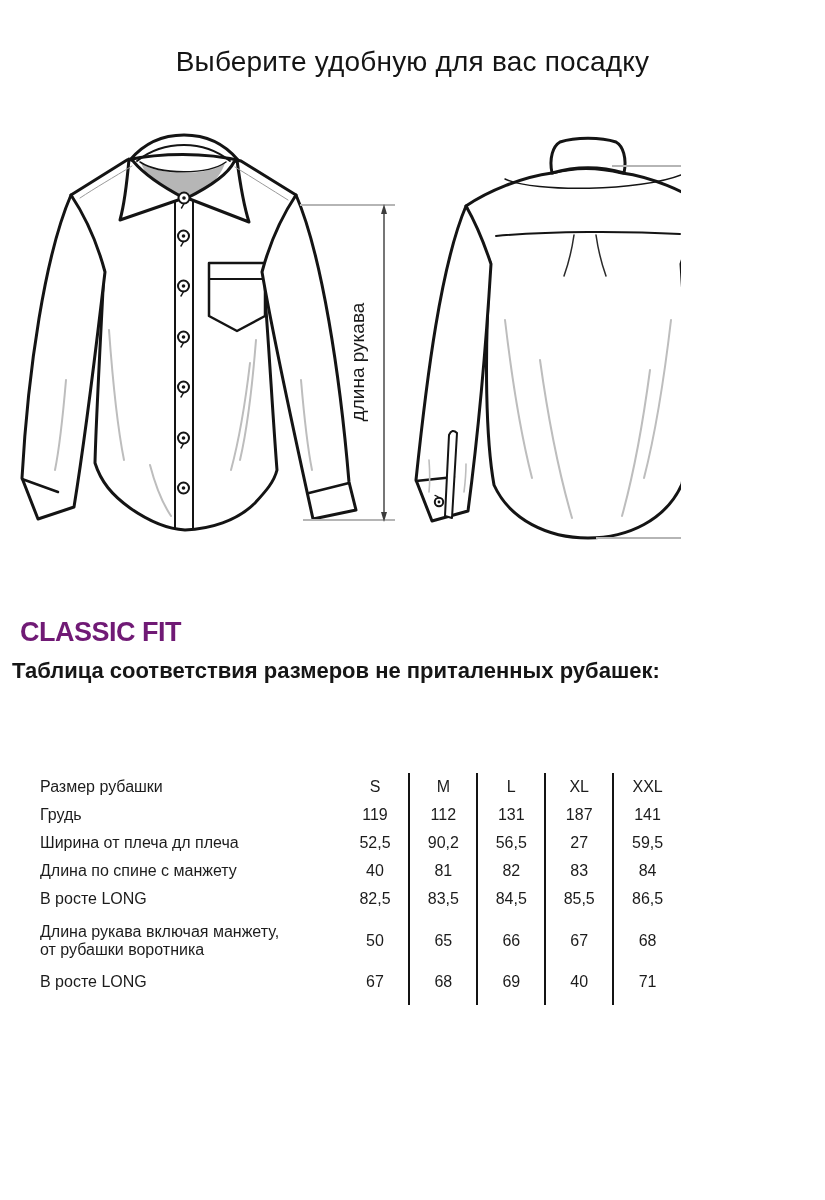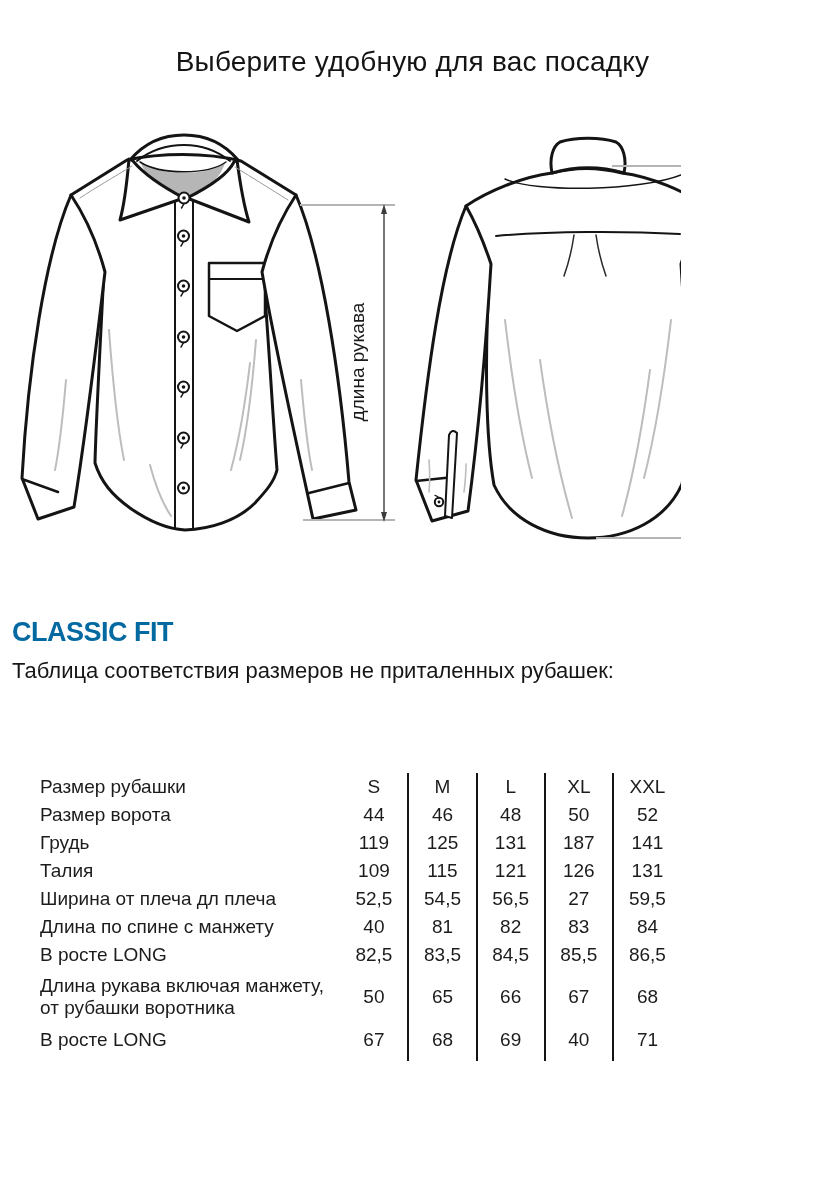--- a/index.html
+++ b/index.html
@@ -10,31 +10,31 @@
   }
   .title {
     position:absolute; top:46px; left:0; width:825px;
     text-align:center; font-size:28px; font-weight:400; color:#141414;
     letter-spacing:0.2px;
   }
   .figure { position:absolute; top:130px; left:0; width:825px; height:430px; }
   .figure svg { display:block; }
 
   .fit-heading {
-    position:absolute; left:12px; top:617px;
-    font-size:27px; font-weight:700; letter-spacing:-0.5px; color:#0369a1;
+    position:absolute; left:20px; top:617px;
+    font-size:27px; font-weight:700; letter-spacing:-0.5px; color:#701a75;
   }
   .table-caption {
     position:absolute; left:12px; top:658px;
-    font-size:22px; font-weight:400; color:#161616;
+    font-size:22px; font-weight:700; color:#161616;
   }
   table.size-table {
     position:absolute; left:40px; top:773px;
     border-collapse:collapse; table-layout:fixed;
-    font-size:19px; color:#1c1c1c;
+    font-size:16px; color:#1c1c1c;
   }
   .size-table td { padding:0; height:28px; vertical-align:middle; }
   .size-table td.lbl { width:328px; text-align:left; }
   .size-table td.num { width:72px; text-align:center; }
   .size-table td.sep { border-left:2px solid #141414; }
   .size-table tr.dbl td { height:56px; }
   .size-table tr.last td { height:36px; vertical-align:top; padding-top:4px; }
 </style>
 </head>
 <body>
@@ -232,47 +232,31 @@
     <tbody>
       <tr>
         <td class="lbl">Размер рубашки</td>
         <td class="num">S</td>
         <td class="num sep">M</td>
         <td class="num sep">L</td>
         <td class="num sep">XL</td>
         <td class="num sep">XXL</td>
       </tr>
       <tr>
-        <td class="lbl">Размер ворота</td>
-        <td class="num">44</td>
-        <td class="num sep">46</td>
-        <td class="num sep">48</td>
-        <td class="num sep">50</td>
-        <td class="num sep">52</td>
-      </tr>
-      <tr>
         <td class="lbl">Грудь</td>
         <td class="num">119</td>
-        <td class="num sep">125</td>
+        <td class="num sep">112</td>
         <td class="num sep">131</td>
         <td class="num sep">187</td>
         <td class="num sep">141</td>
       </tr>
       <tr>
-        <td class="lbl">Талия</td>
-        <td class="num">109</td>
-        <td class="num sep">115</td>
-        <td class="num sep">121</td>
-        <td class="num sep">126</td>
-        <td class="num sep">131</td>
-      </tr>
-      <tr>
         <td class="lbl">Ширина от плеча дл плеча</td>
         <td class="num">52,5</td>
-        <td class="num sep">54,5</td>
+        <td class="num sep">90,2</td>
         <td class="num sep">56,5</td>
         <td class="num sep">27</td>
         <td class="num sep">59,5</td>
       </tr>
       <tr>
         <td class="lbl">Длина по спине с манжету</td>
         <td class="num">40</td>
         <td class="num sep">81</td>
         <td class="num sep">82</td>
         <td class="num sep">83</td>

